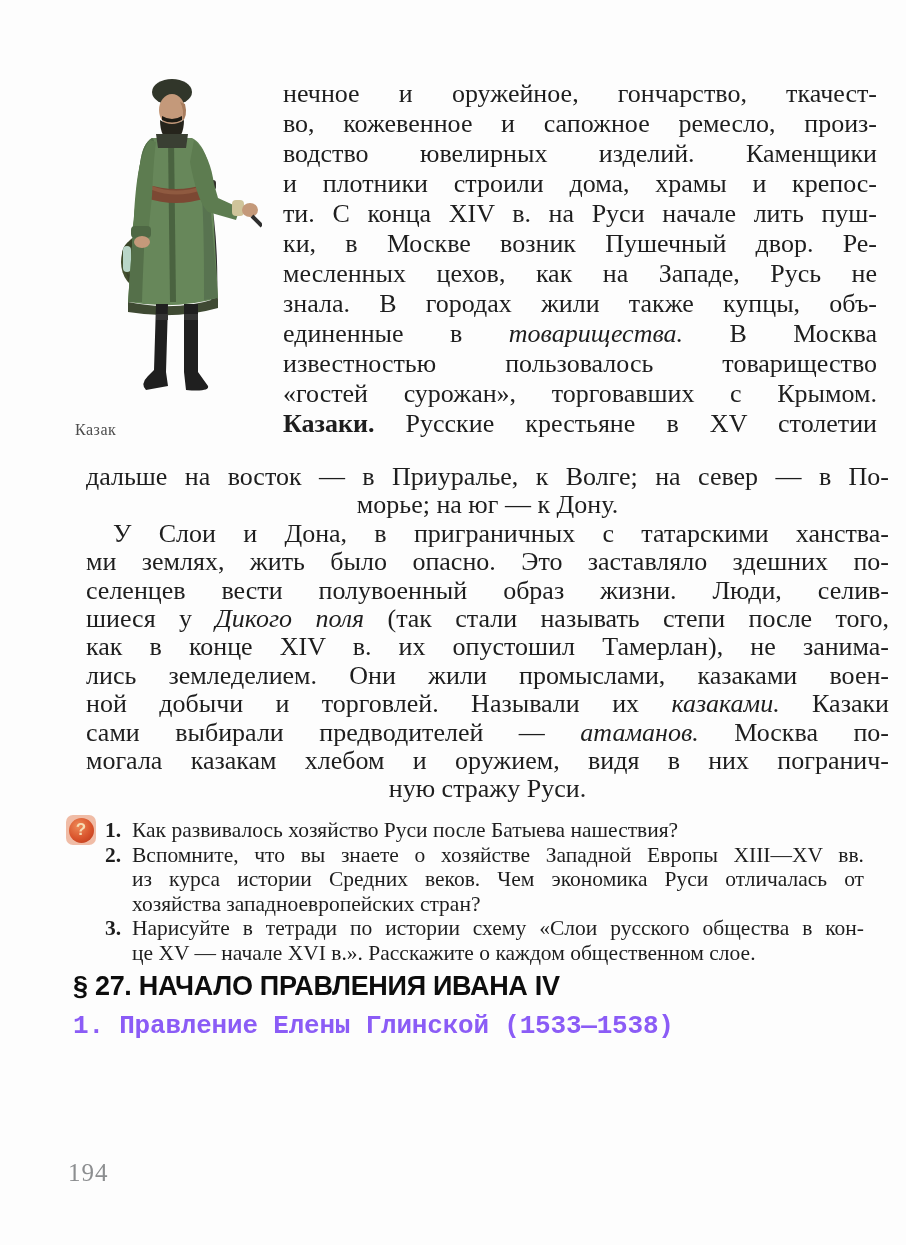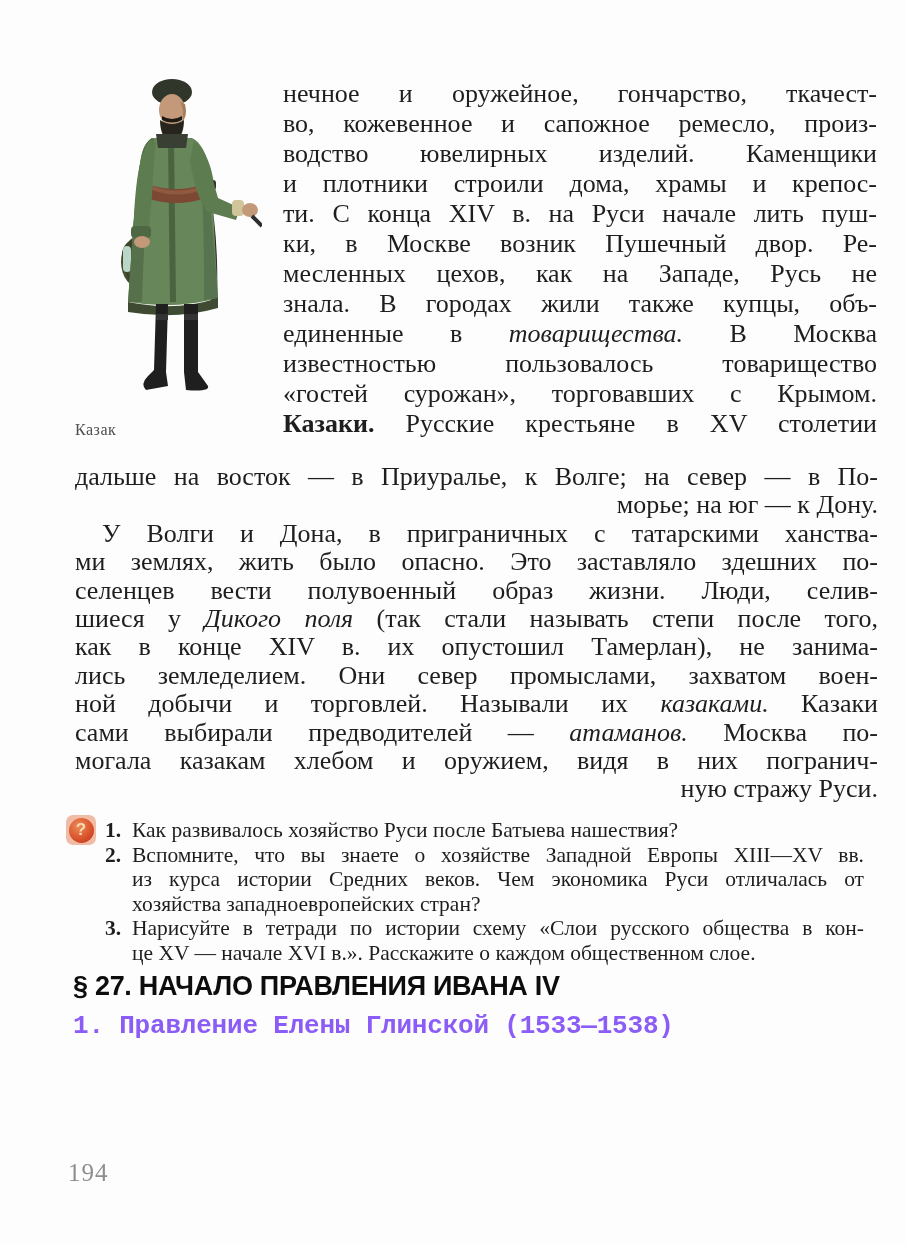--- a/index.html
+++ b/index.html
@@ -9,31 +9,31 @@
     margin: 0 auto;
     background: #fdfdfd;
     overflow: hidden;
     font-family: "Liberation Serif", "DejaVu Serif", serif;
     color: #1e1e1e;
   }
 
   
   .bl { font-size: 26px; }
   .just { text-align: justify; text-align-last: justify; }
-  .noj  { text-align: right; }
+  .noj  { text-align: center; }
   .ind  { text-indent: 27px; }
   .bl i { font-style: italic; }
   .bl b, .bl .bold { font-weight: 700; }
 
   .side-text {
     position: absolute; left: 283px; top: 79px; width: 594px;
     line-height: 30px;
   }
   .main-text {
-    position: absolute; left: 75px; top: 463px; width: 803px;
+    position: absolute; left: 86px; top: 463px; width: 803px;
     line-height: 28.4px;
   }
 
   
   .figure-wrap { position: absolute; left: 90px; top: 76px; width: 172px; height: 330px; }
   .figure-caption {
     position: absolute; left: 75px; top: 421px;
     font-size: 16px; color: #4d4d4d; letter-spacing: 0.5px;
   }
 
@@ -148,26 +148,26 @@
     <div class="bl just">знала. В городах жили также купцы, объ-</div>
     <div class="bl just"><span>единенные в </span><i>товарищества.</i><span> В Москва</span></div>
     <div class="bl just">известностью пользовалось товарищество</div>
     <div class="bl just">«гостей сурожан», торговавших с Крымом.</div>
     <div class="bl just"><b>Казаки.</b><span> Русские крестьяне в XV столетии</span></div>
   </div>
 
   <div class="main-text">
     <div class="bl just">дальше на восток — в Приуралье, к Волге; на север — в По-</div>
     <div class="bl noj">морье; на юг — к Дону.</div>
-    <div class="bl just ind">У Волги и Дона, в приграничных с татарскими ханства-</div>
+    <div class="bl just ind">У Слои и Дона, в приграничных с татарскими ханства-</div>
     <div class="bl just">ми землях, жить было опасно. Это заставляло здешних по-</div>
     <div class="bl just">селенцев вести полувоенный образ жизни. Люди, селив-</div>
     <div class="bl just"><span>шиеся у </span><i>Дикого поля</i><span> (так стали называть степи после того,</span></div>
     <div class="bl just">как в конце XIV в. их опустошил Тамерлан), не занима-</div>
-    <div class="bl just">лись земледелием. Они север промыслами, захватом воен-</div>
+    <div class="bl just">лись земледелием. Они жили промыслами, казаками воен-</div>
     <div class="bl just"><span>ной добычи и торговлей. Называли их </span><i>казаками.</i><span> Казаки</span></div>
     <div class="bl just"><span>сами выбирали предводителей — </span><i>атаманов.</i><span> Москва по-</span></div>
     <div class="bl just">могала казакам хлебом и оружием, видя в них погранич-</div>
     <div class="bl noj">ную стражу Руси.</div>
   </div>
 
   <div class="q-icon">
     <div class="q-icon-circle">
       <span class="q-icon-glyph">?</span>
     </div>

